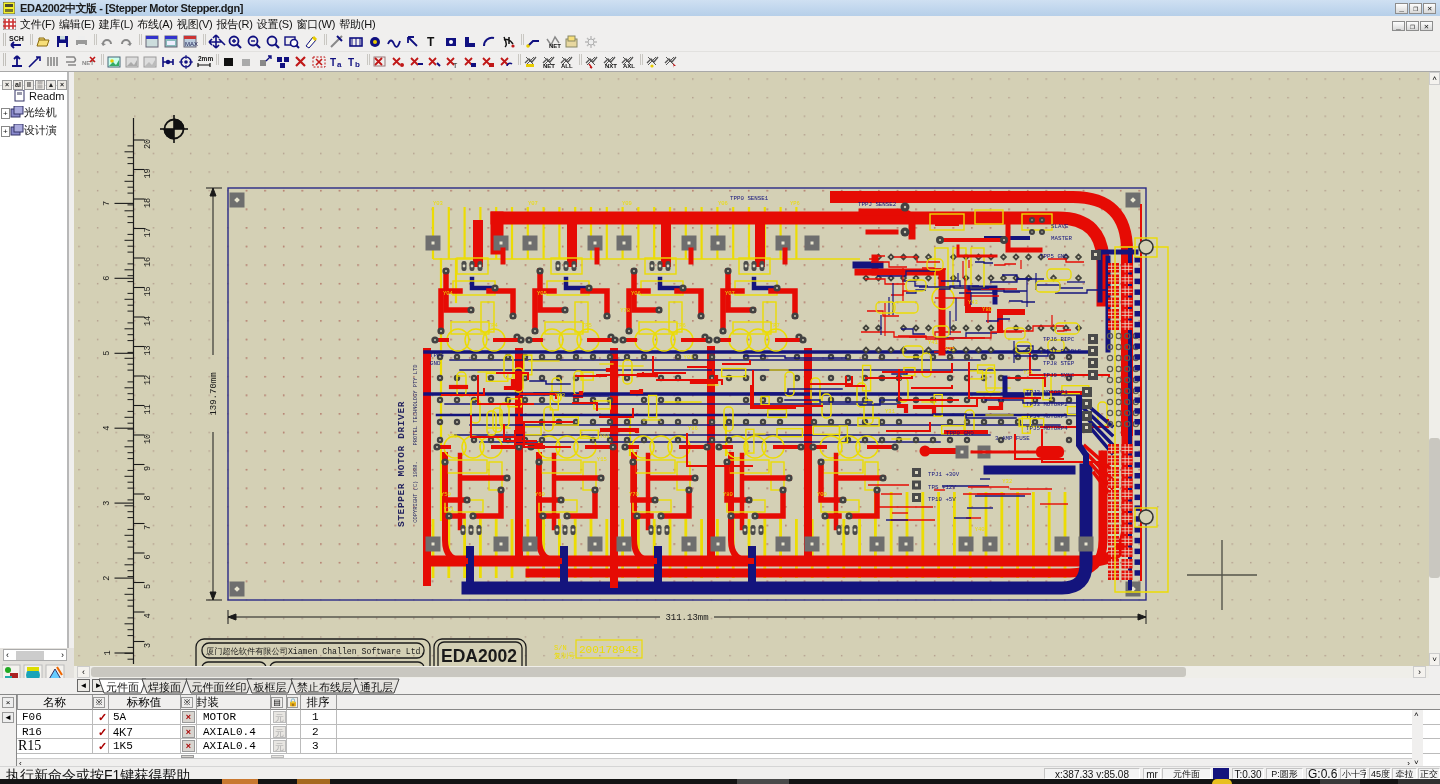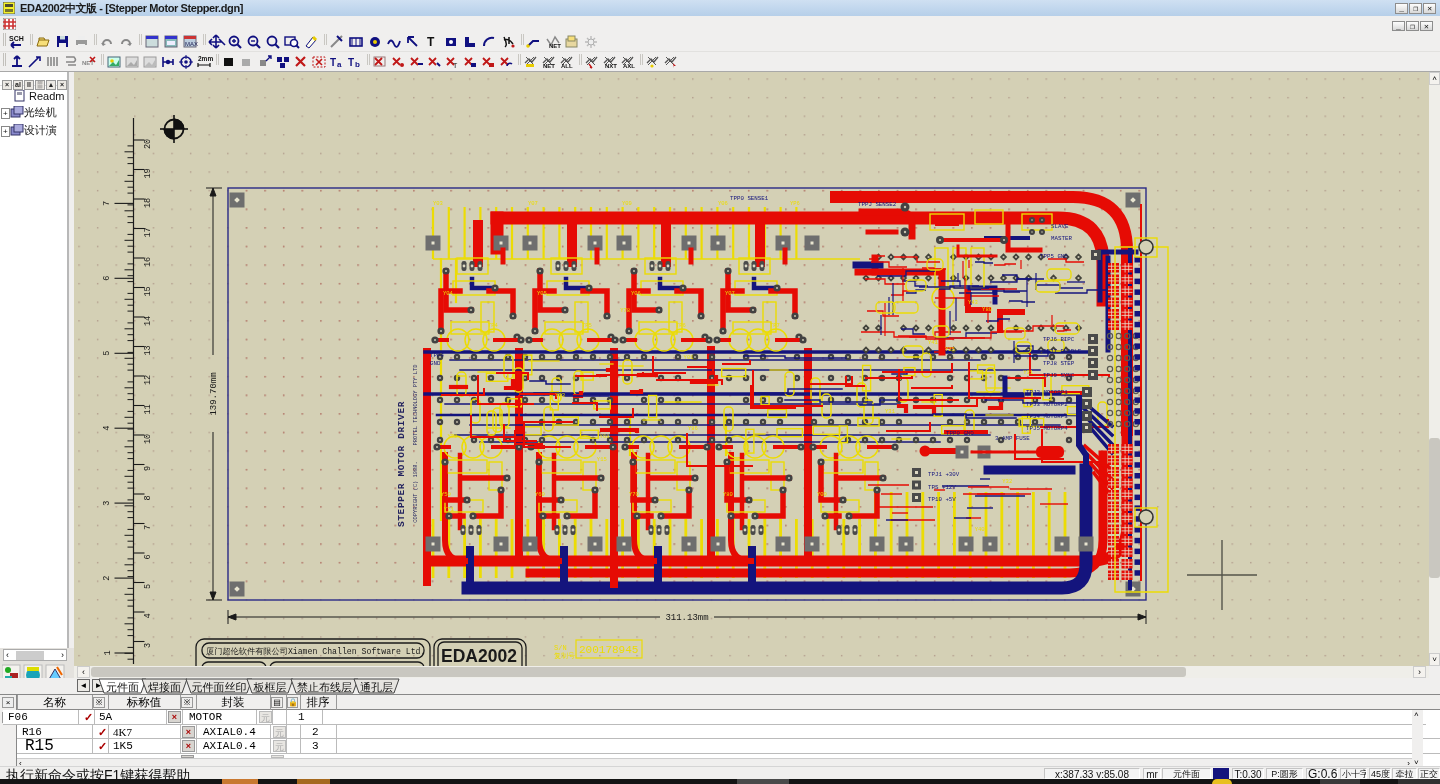--- a/index.html
+++ b/index.html
@@ -30,20 +30,21 @@
         <rect x="2" y="7" width="8" height="3" fill="#223" opacity="0.6"></rect>
       </svg>
       <span style="position:absolute;left:20px;top:1px">EDA2002中文版 - [Stepper Motor Stepper.dgn]</span>
       <span style="position:absolute;right:4px;top:1px"><span class="winbtn">_</span><span class="winbtn">❐</span><span class="winbtn">✕</span></span>
     </div>
 <div class="abs menubar">
       <svg class="abs" style="left:3px;top:2px" width="13" height="12">
         <rect width="13" height="12" fill="#fff" stroke="#777"></rect>
         <path d="M2,1 v10 M6,1 v10 M10,1 v10 M0,4 h13 M0,8 h13" stroke="#c33" stroke-width="1.6"></path>
       </svg>
+      <span style="position:absolute;left:18px;top:0"><span class="menuitem">文件(F)</span><span class="menuitem">编辑(E)</span><span class="menuitem">建库(L)</span><span class="menuitem">布线(A)</span><span class="menuitem">视图(V)</span><span class="menuitem">报告(R)</span><span class="menuitem">设置(S)</span><span class="menuitem">窗口(W)</span><span class="menuitem">帮助(H)</span></span>
       <span style="position:absolute;right:7px;top:2px"><span class="winbtn" style="height:10px">_</span><span class="winbtn" style="height:10px">❐</span><span class="winbtn" style="height:10px">✕</span></span>
     </div>
 <div class="abs tb tbA" style="top:32px;height:20px;padding-left:2px"><span class="sep"><svg width="6" height="15">
           <path d="M1.5,1 V14 M3.5,1 V14" stroke="#c2c0bb" stroke-width="1"></path>
         </svg></span><svg class="ico" width="17" height="15">
         <text x="0" y="7" font-size="7" font-weight="bold" fill="#111">SCH</text>
         <path d="M2,11 h10 M2,11 l3,-3 M2,11 l3,3" stroke="#101080" stroke-width="1.8" fill="none"></path>
       </svg><span class="sep"><svg width="7" height="15">
           <path d="M2.5,2 V13 M4.5,2 V13" stroke="#c9c7c2" stroke-width="1"></path>
         </svg></span><svg class="ico" width="17" height="15">
@@ -1909,76 +1910,76 @@
         <path d="M291,1 H358 L353,15 H296 Z" fill="#e6e4e0" stroke="#444" stroke-width="1"></path>
         <text x="324.5" y="12.5" font-size="11" fill="#111" text-anchor="middle" font-family="Liberation Sans,sans-serif">禁止布线层</text>
         <path d="M354,1 H399 L394,15 H359 Z" fill="#e6e4e0" stroke="#444" stroke-width="1"></path>
         <text x="376.5" y="12.5" font-size="11" fill="#111" text-anchor="middle" font-family="Liberation Sans,sans-serif">通孔层</text>
       </svg>
     </div>
 <div class="abs grid-table" style="border-top:1px solid #888">
       <div style="position:absolute;left:0;top:0;width:1440px;height:15px;background:#f0efee;border-bottom:1px solid #888">
         <span style="position:absolute;left:17px;width:75px;text-align:center;font-size:11.5px;line-height:15px">名称</span>
         <span style="position:absolute;left:108px;width:72px;text-align:center;font-size:11.5px;line-height:15px">标称值</span>
-        <span style="position:absolute;left:196px;width:74px;text-align:center;font-size:11.5px;line-height:15px">封装</span>
+        <span style="position:absolute;left:196px;width:74px;text-align:left;font-size:11.5px;line-height:15px">封装</span>
         <span style="position:absolute;left:300px;width:36px;text-align:center;font-size:11.5px;line-height:15px">排序</span>
         <span style="position:absolute;left:93px;top:2px;width:12px;height:11px;border:1px solid #999;font-size:8px;text-align:center;line-height:10px">※</span>
         <span style="position:absolute;left:181px;top:2px;width:12px;height:11px;border:1px solid #999;font-size:8px;text-align:center;line-height:10px">※</span>
         <span style="position:absolute;left:271px;top:2px;width:12px;height:11px;border:1px solid #999;font-size:8px;text-align:center;line-height:10px">▤</span>
         <span style="position:absolute;left:287px;top:2px;width:11px;height:11px;border:1px solid #999;font-size:8px;text-align:center;line-height:10px">🔒</span>
         <span style="position:absolute;left:17px;top:0;width:1px;height:15px;background:#999"></span>
         <span style="position:absolute;left:92px;top:0;width:1px;height:15px;background:#999"></span>
         <span style="position:absolute;left:108px;top:0;width:1px;height:15px;background:#999"></span>
         <span style="position:absolute;left:180px;top:0;width:1px;height:15px;background:#999"></span>
         <span style="position:absolute;left:196px;top:0;width:1px;height:15px;background:#999"></span>
         <span style="position:absolute;left:270px;top:0;width:1px;height:15px;background:#999"></span>
         <span style="position:absolute;left:286px;top:0;width:1px;height:15px;background:#999"></span>
         <span style="position:absolute;left:300px;top:0;width:1px;height:15px;background:#999"></span>
         <span style="position:absolute;left:336px;top:0;width:1px;height:15px;background:#999"></span>
       </div>
       <div style="position:absolute;left:0;top:0;width:17px;height:72px;background:#f0efee;border-right:1px solid #888">
         <span style="position:absolute;left:2px;top:2px;width:12px;height:11px;border:1px solid #999;background:#eee;font-size:8px;text-align:center;line-height:10px">×</span>
         <span style="position:absolute;left:2px;top:17px;width:12px;height:11px;border:1px solid #999;background:#eee;font-size:8px;text-align:center;line-height:10px">◄</span>
       </div>
-      <div style="position:absolute;left:3px;top:15px;width:1423px;height:14.6px;background:#fff;border-bottom:1px solid #bbb">
+      <div style="position:absolute;left:17px;top:15px;width:1423px;height:14.6px;background:#fff;border-bottom:1px solid #bbb">
         <span style="position:absolute;left:5px;font-size:11px;font-family:Liberation Mono,monospace;line-height:14px">F06</span>
         <span style="position:absolute;left:81px;color:#a00;font-weight:bold;font-size:11px;line-height:14px">✓</span>
         <span style="position:absolute;left:96px;font-size:11px;font-family:Liberation Mono,monospace;line-height:14px">5A</span>
         <span style="position:absolute;left:165px;top:1px;width:13px;height:12px;background:#d8d5d0;border:1px solid #999;color:#a00;font-weight:bold;font-size:9px;text-align:center;line-height:11px">×</span>
         <span style="position:absolute;left:186px;font-size:11px;font-family:Liberation Mono,monospace;line-height:14px">MOTOR</span>
         <span style="position:absolute;left:256px;top:1px;width:13px;height:12px;background:#e8e6e2;border:1px solid #bbb;color:#aaa;font-size:9px;text-align:center;line-height:12px">元</span>
         <span style="position:absolute;left:295px;font-size:11px;font-family:Liberation Mono,monospace;line-height:14px">1</span>
         <span style="position:absolute;left:75px;top:0;width:1px;height:14.6px;background:#bbb"></span>
         <span style="position:absolute;left:91px;top:0;width:1px;height:14.6px;background:#bbb"></span>
         <span style="position:absolute;left:163px;top:0;width:1px;height:14.6px;background:#bbb"></span>
         <span style="position:absolute;left:179px;top:0;width:1px;height:14.6px;background:#bbb"></span>
         <span style="position:absolute;left:253px;top:0;width:1px;height:14.6px;background:#bbb"></span>
         <span style="position:absolute;left:269px;top:0;width:1px;height:14.6px;background:#bbb"></span>
         <span style="position:absolute;left:283px;top:0;width:1px;height:14.6px;background:#bbb"></span>
         <span style="position:absolute;left:319px;top:0;width:1px;height:14.6px;background:#bbb"></span>
       </div>
       <div style="position:absolute;left:17px;top:29.6px;width:1423px;height:14.6px;background:#fff;border-bottom:1px solid #bbb">
         <span style="position:absolute;left:5px;font-size:11px;font-family:Liberation Mono,monospace;line-height:14px">R16</span>
         <span style="position:absolute;left:81px;color:#a00;font-weight:bold;font-size:11px;line-height:14px">✓</span>
-        <span style="position:absolute;left:96px;font-size:11px;font-family:Liberation Serif, serif;line-height:14px">4K7</span>
+        <span style="position:absolute;left:96px;font-size:11px;font-family:Liberation Sans, sans-serif;line-height:14px">4K7</span>
         <span style="position:absolute;left:165px;top:1px;width:13px;height:12px;background:#d8d5d0;border:1px solid #999;color:#a00;font-weight:bold;font-size:9px;text-align:center;line-height:11px">×</span>
         <span style="position:absolute;left:186px;font-size:11px;font-family:Liberation Mono,monospace;line-height:14px">AXIAL0.4</span>
         <span style="position:absolute;left:256px;top:1px;width:13px;height:12px;background:#e8e6e2;border:1px solid #bbb;color:#aaa;font-size:9px;text-align:center;line-height:12px">元</span>
         <span style="position:absolute;left:295px;font-size:11px;font-family:Liberation Mono,monospace;line-height:14px">2</span>
         <span style="position:absolute;left:75px;top:0;width:1px;height:14.6px;background:#bbb"></span>
         <span style="position:absolute;left:91px;top:0;width:1px;height:14.6px;background:#bbb"></span>
         <span style="position:absolute;left:163px;top:0;width:1px;height:14.6px;background:#bbb"></span>
         <span style="position:absolute;left:179px;top:0;width:1px;height:14.6px;background:#bbb"></span>
         <span style="position:absolute;left:253px;top:0;width:1px;height:14.6px;background:#bbb"></span>
         <span style="position:absolute;left:269px;top:0;width:1px;height:14.6px;background:#bbb"></span>
         <span style="position:absolute;left:283px;top:0;width:1px;height:14.6px;background:#bbb"></span>
         <span style="position:absolute;left:319px;top:0;width:1px;height:14.6px;background:#bbb"></span>
       </div>
       <div style="position:absolute;left:17px;top:44.2px;width:1423px;height:14.6px;background:#fff;border-bottom:1px solid #bbb">
-        <span style="position:absolute;left:8px;font-size:16px;font-family:Liberation Mono, monospace;line-height:14px">R15</span>
+        <span style="position:absolute;left:1px;font-size:14px;font-family:Liberation Serif, serif;line-height:14px">R15</span>
         <span style="position:absolute;left:81px;color:#a00;font-weight:bold;font-size:11px;line-height:14px">✓</span>
         <span style="position:absolute;left:96px;font-size:11px;font-family:Liberation Mono,monospace;line-height:14px">1K5</span>
         <span style="position:absolute;left:165px;top:1px;width:13px;height:12px;background:#d8d5d0;border:1px solid #999;color:#a00;font-weight:bold;font-size:9px;text-align:center;line-height:11px">×</span>
         <span style="position:absolute;left:186px;font-size:11px;font-family:Liberation Mono,monospace;line-height:14px">AXIAL0.4</span>
         <span style="position:absolute;left:256px;top:1px;width:13px;height:12px;background:#e8e6e2;border:1px solid #bbb;color:#aaa;font-size:9px;text-align:center;line-height:12px">元</span>
         <span style="position:absolute;left:295px;font-size:11px;font-family:Liberation Mono,monospace;line-height:14px">3</span>
         <span style="position:absolute;left:75px;top:0;width:1px;height:14.6px;background:#bbb"></span>
         <span style="position:absolute;left:91px;top:0;width:1px;height:14.6px;background:#bbb"></span>
         <span style="position:absolute;left:163px;top:0;width:1px;height:14.6px;background:#bbb"></span>
         <span style="position:absolute;left:179px;top:0;width:1px;height:14.6px;background:#bbb"></span>

